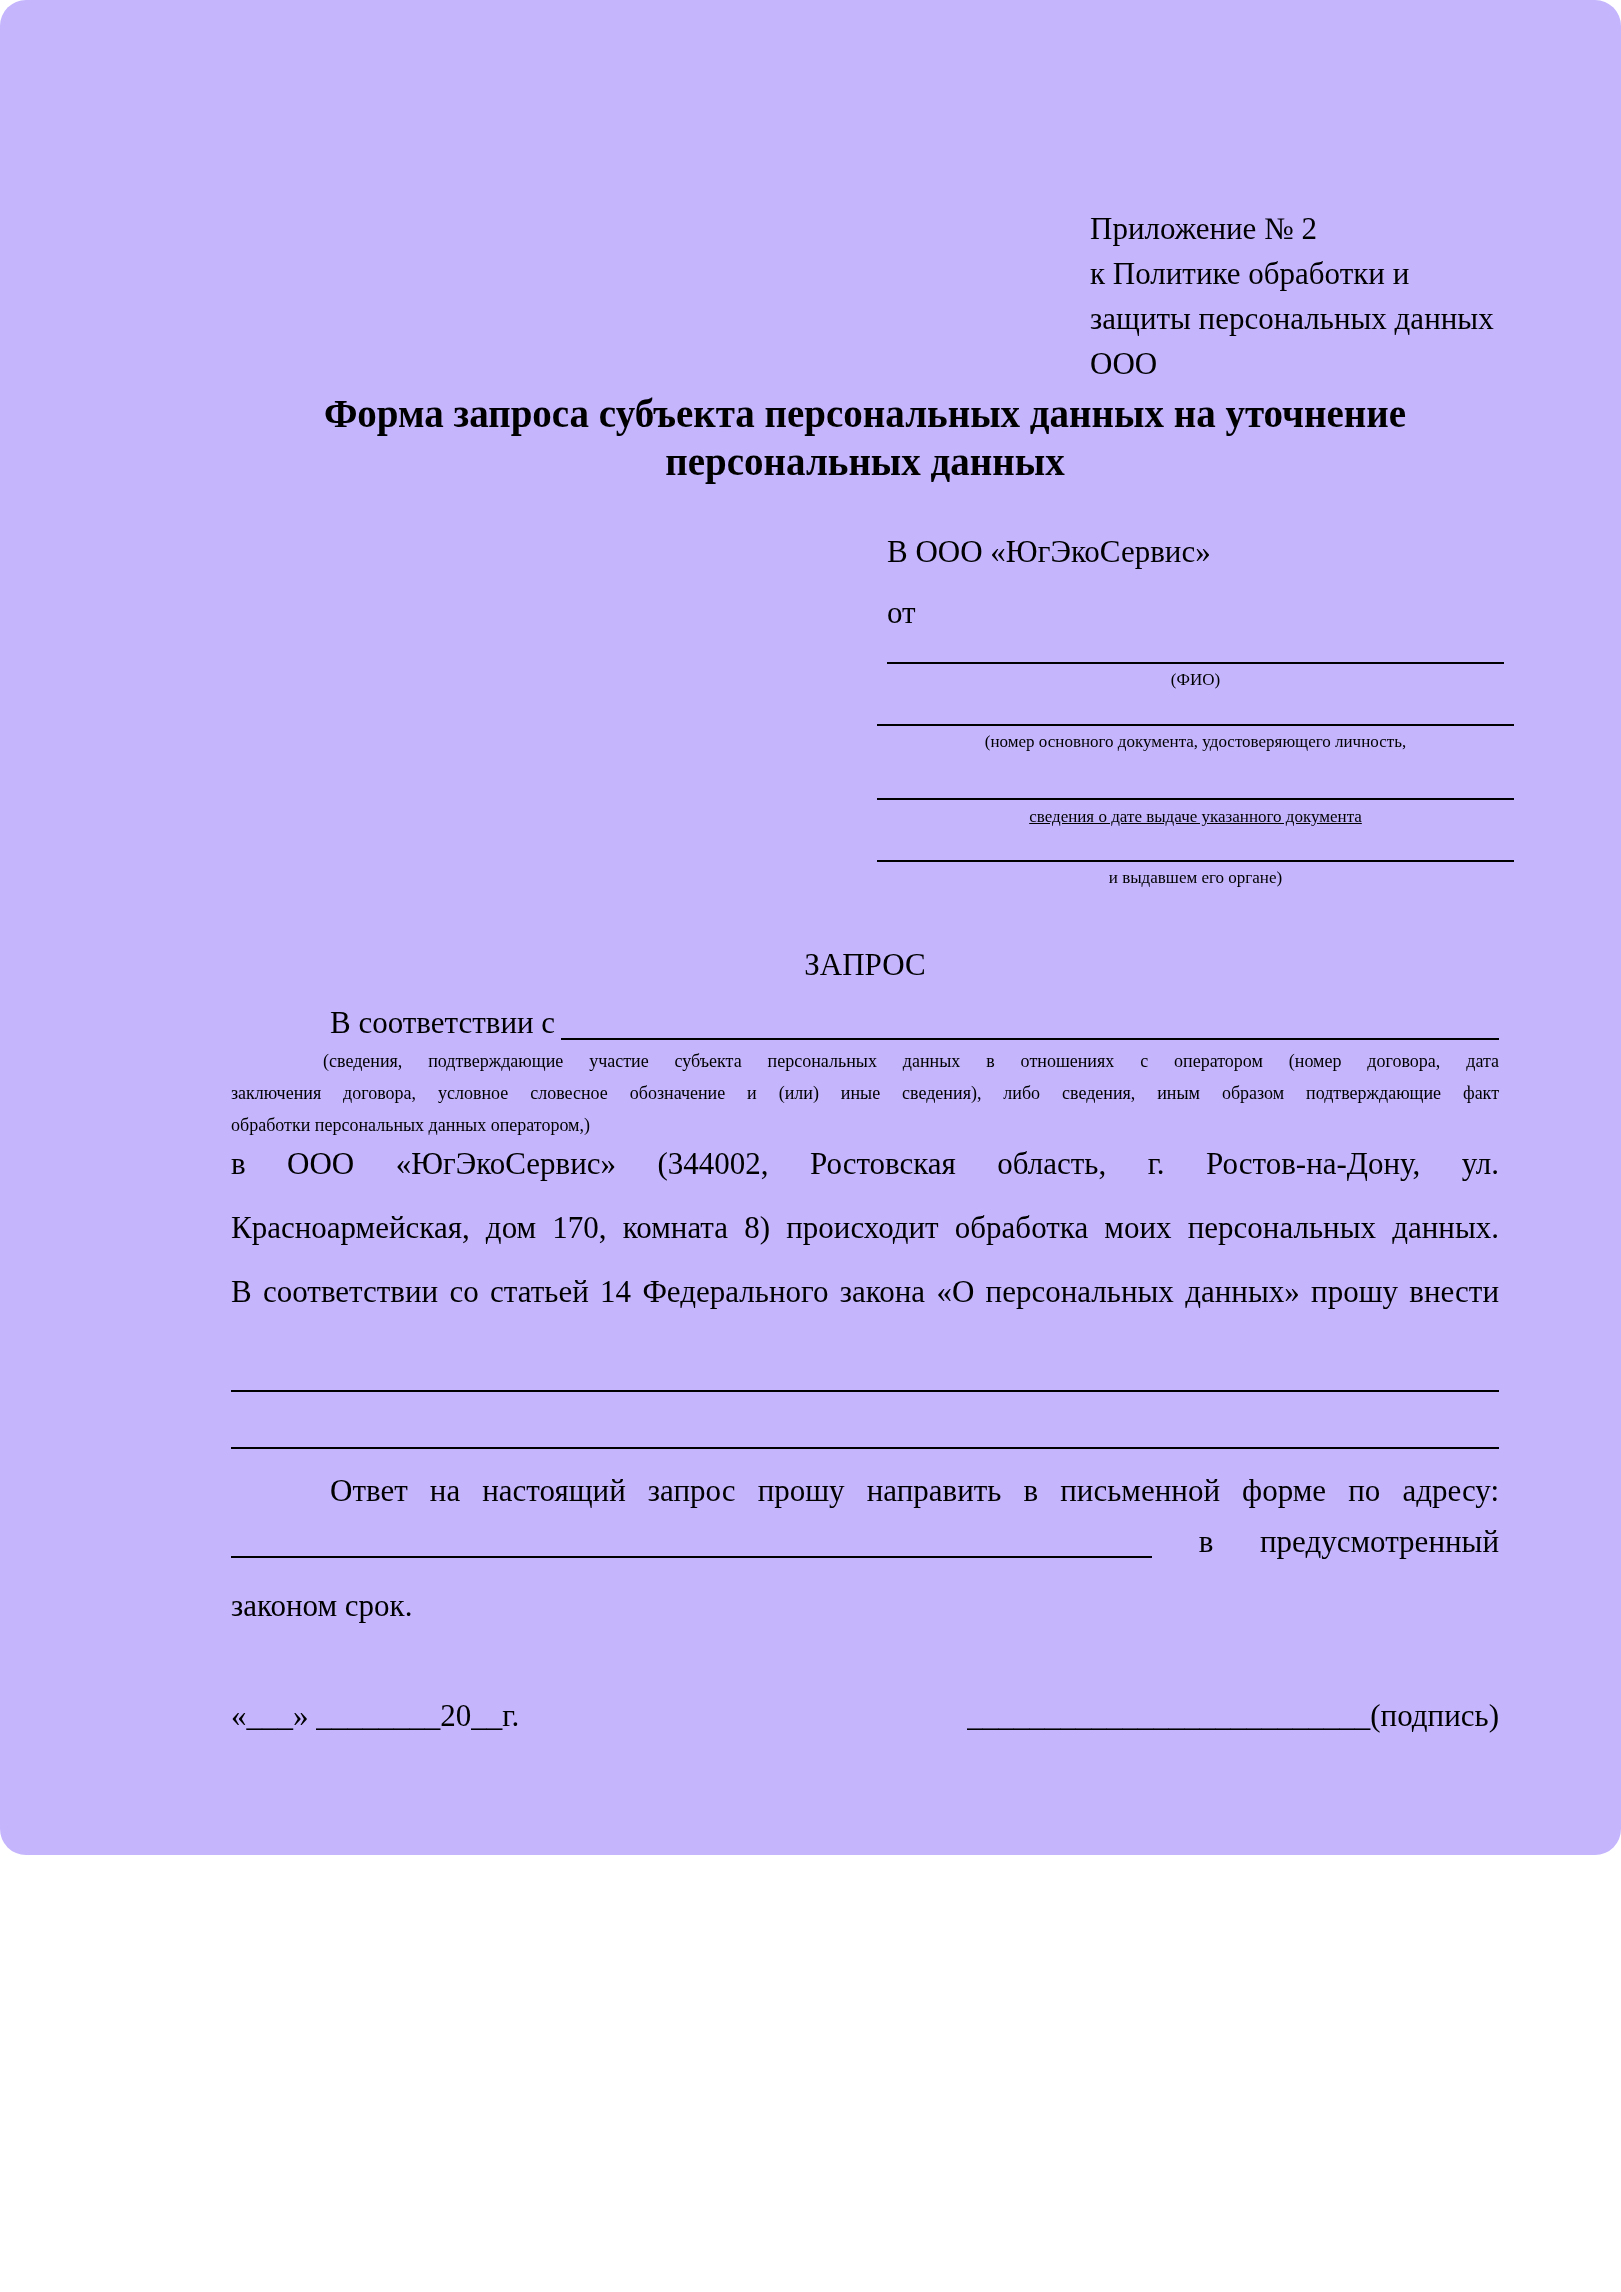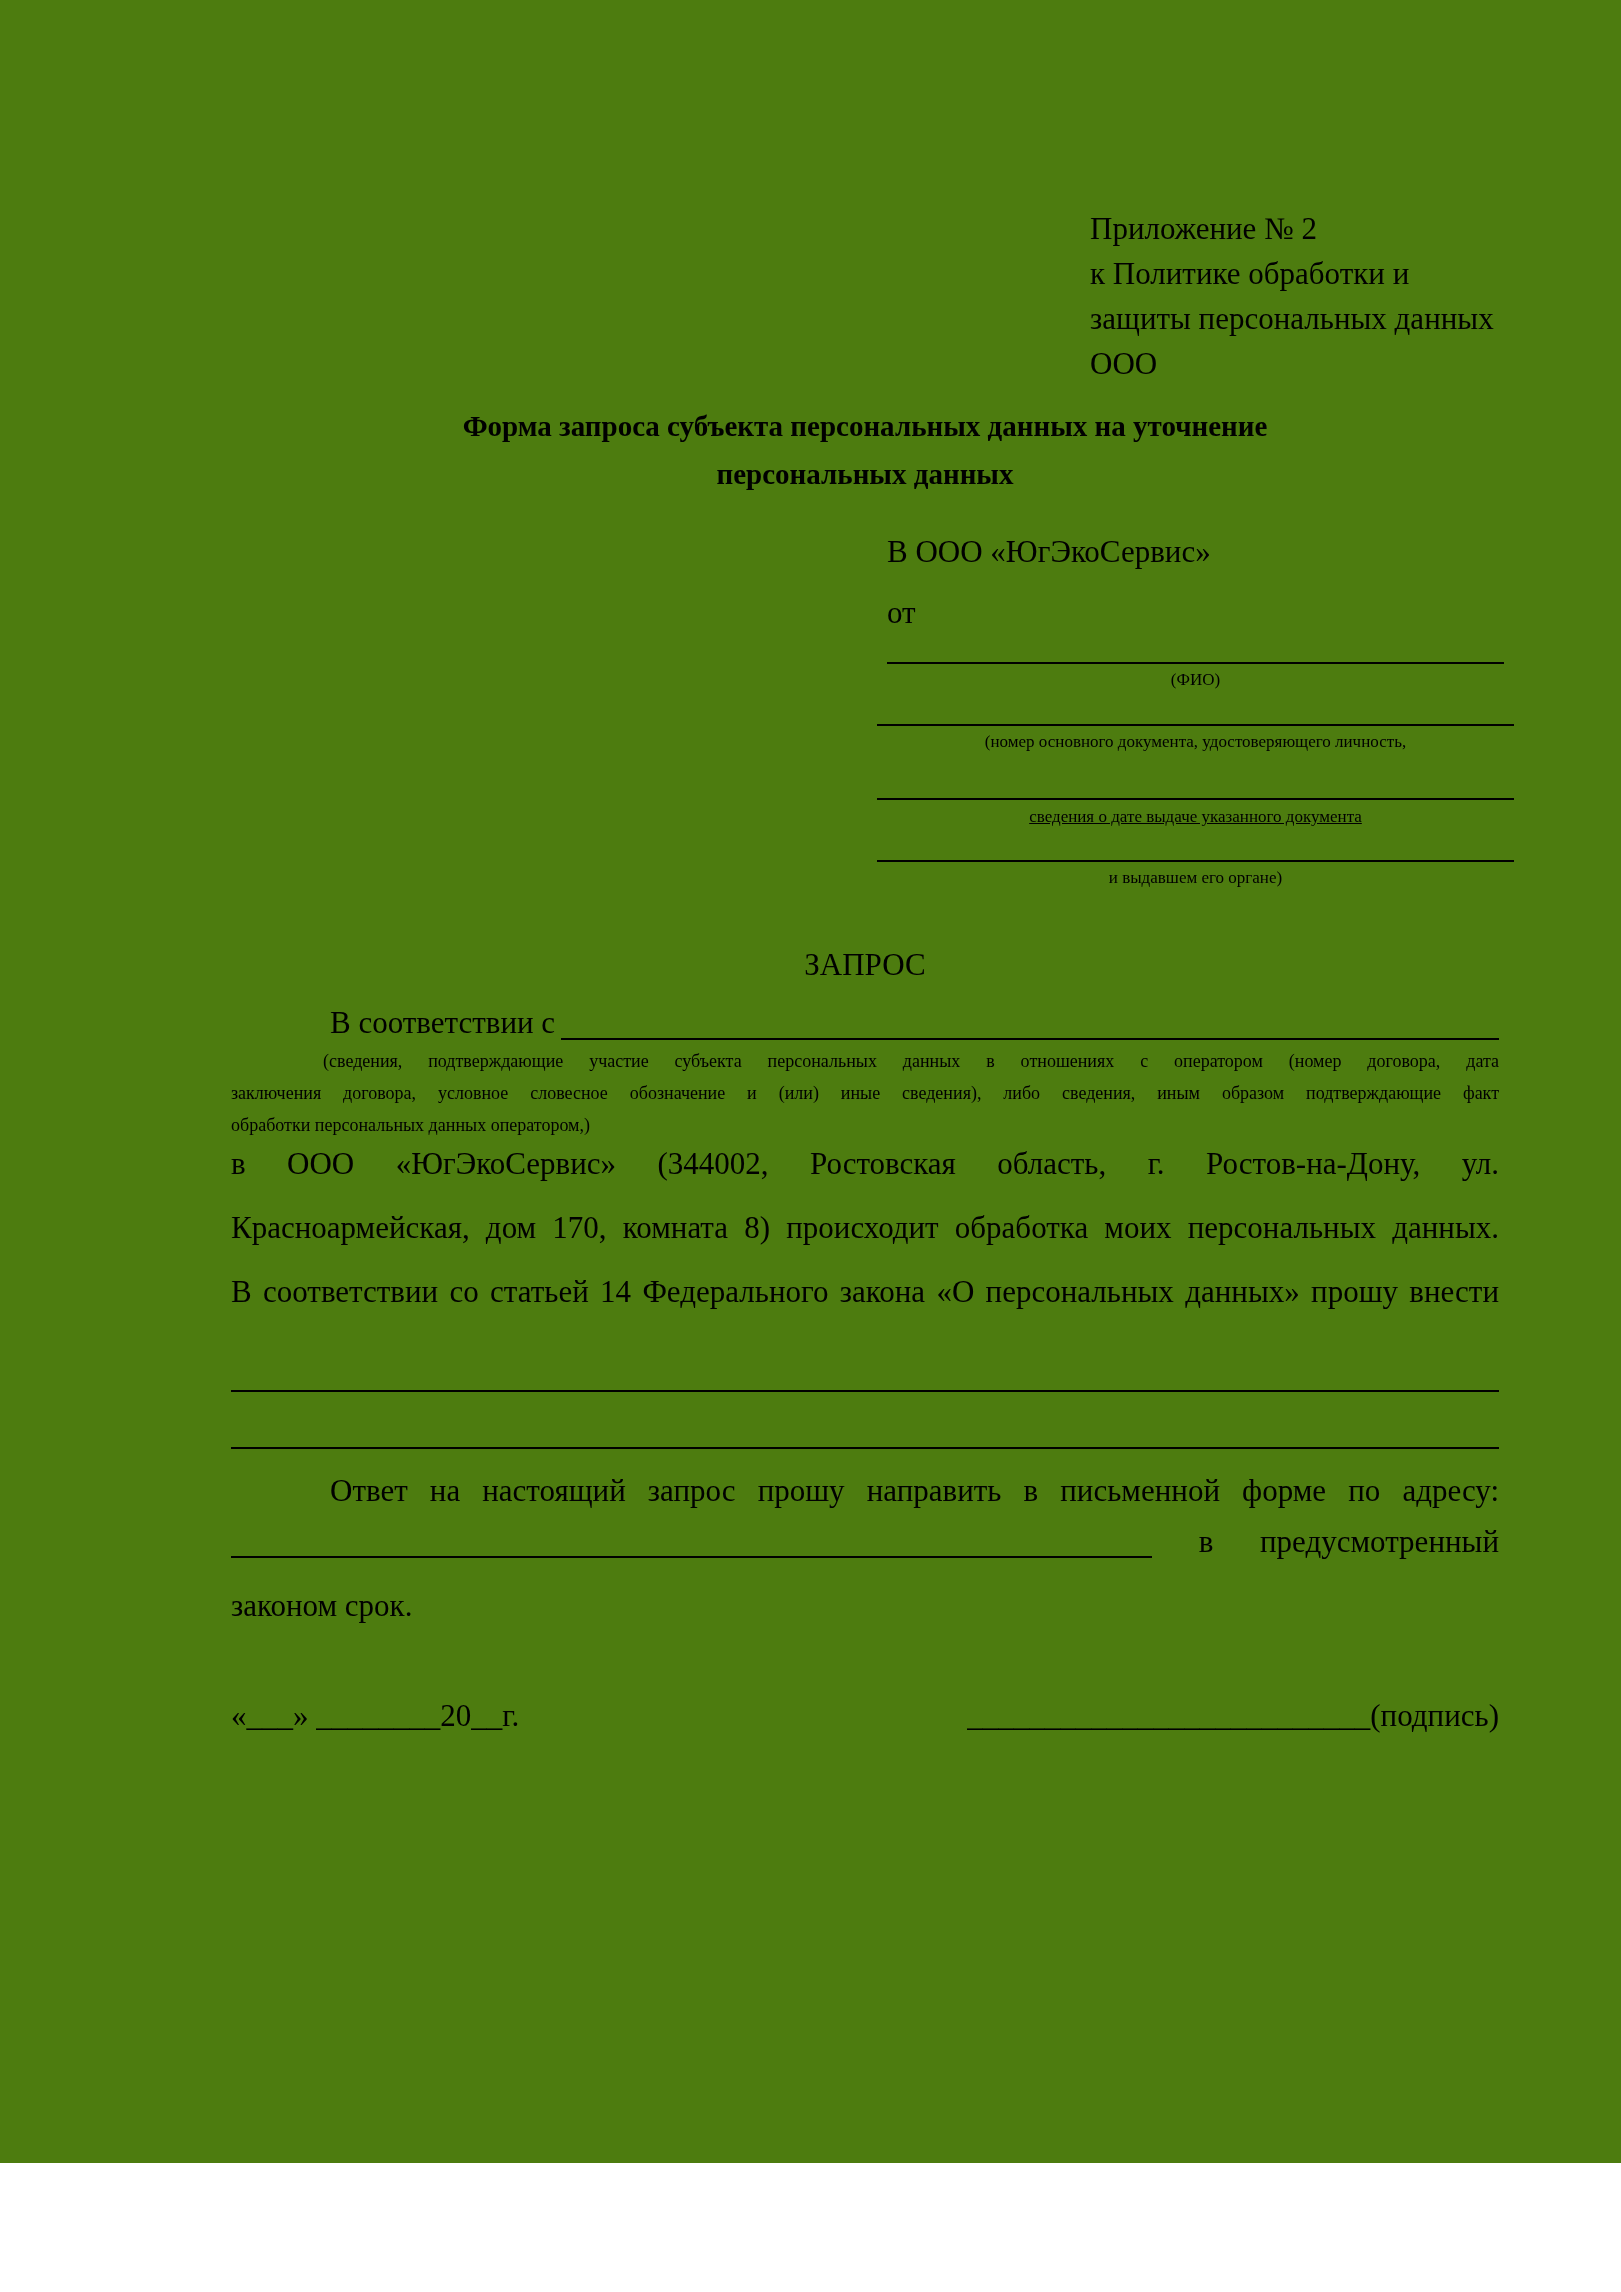--- a/index.html
+++ b/index.html
@@ -1,30 +1,31 @@
 <!DOCTYPE html>
 <html lang="ru"><head>
 <meta charset="utf-8">
 <style>
   html,body{margin:0;padding:0;background:#ffffff;}
   .page{
     position:relative;
-    width:1621px;height:2163px;
-    background:#4d7c0f;color:#000000;
+    width:1621px;height:1855px;
+    background:#c4b5fd;color:#000000;
     font-family:"Liberation Serif","DejaVu Serif",serif;
     font-size:31px;
     overflow:hidden;
+    border-radius:26px;
   }
   .abs{position:absolute;}
   .center{text-align:center;}
   .jst{text-align:justify;text-align-last:justify;}
   .blank-line{border-bottom:2px solid #000000;}
   .caption{font-size:17px;text-align:center;line-height:26.5px;}
   .appendix{line-height:45px;width:470px;}
-  .doc-title{font-weight:bold;font-size:29px;line-height:48px;width:1268px;margin-top:12px;}
+  .doc-title{font-weight:bold;font-size:39px;line-height:48px;width:1268px;}
   .note{font-size:18px;line-height:32px;width:1268px;}
   .body-par{width:1268px;line-height:64px;}
   .lead-row{width:1268px;height:45px;display:flex;align-items:flex-end;}
   .lead-row .lead-text{margin-left:99px;line-height:45px;white-space:nowrap;}
   .lead-row .lead-blank{flex:1 1 auto;border-bottom:2px solid #000;margin-bottom:4.9px;margin-left:5.9px;}
   .resp-row{width:1268px;height:33px;display:flex;justify-content:space-between;align-items:flex-end;}
   .resp-row .addr-blank{width:921px;border-bottom:2px solid #000;height:100%;}
   .resp-row span{line-height:33px;}
   .footer-row{width:1268px;display:flex;justify-content:space-between;align-items:flex-start;}
   .sig-group{white-space:nowrap;}

